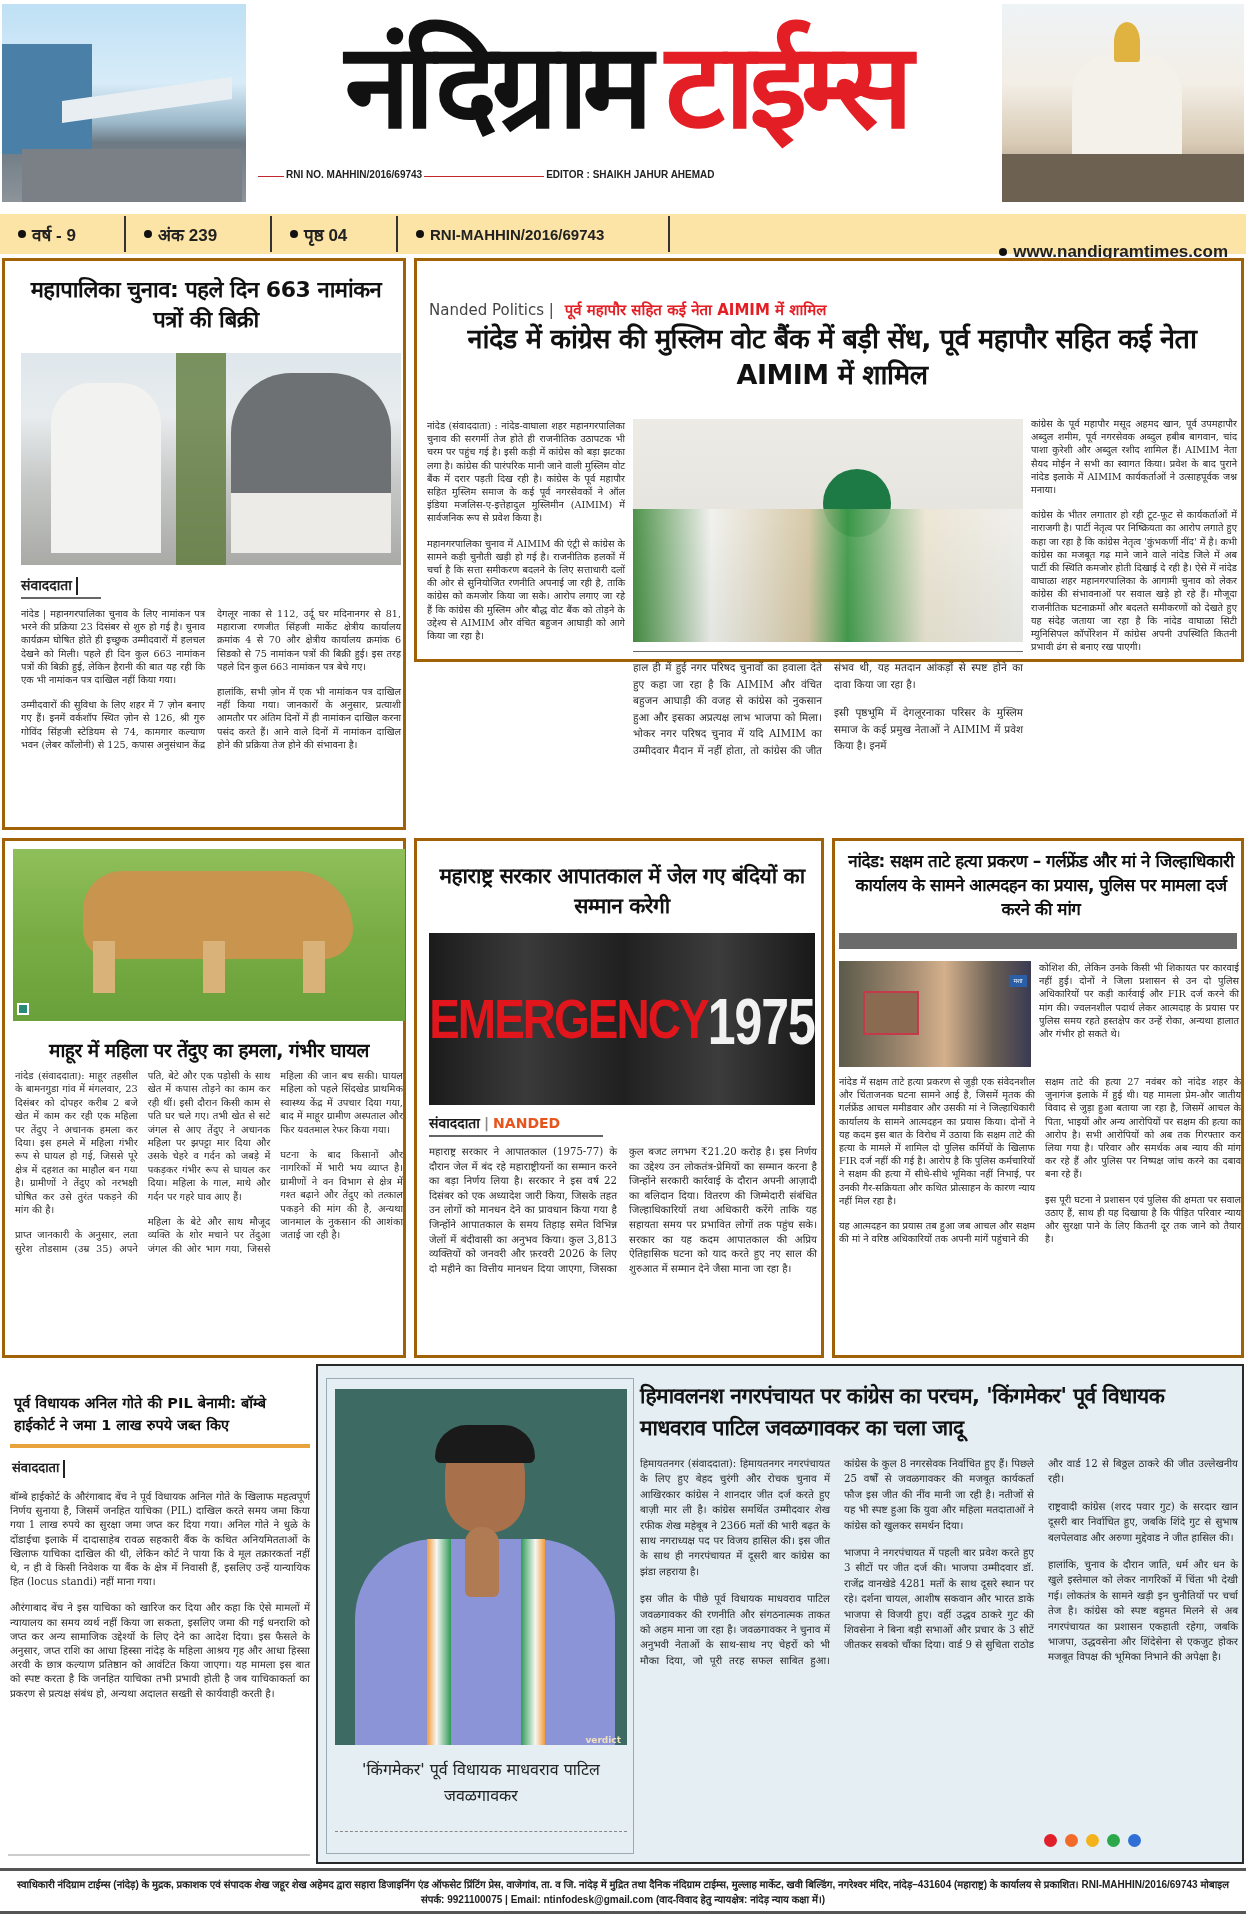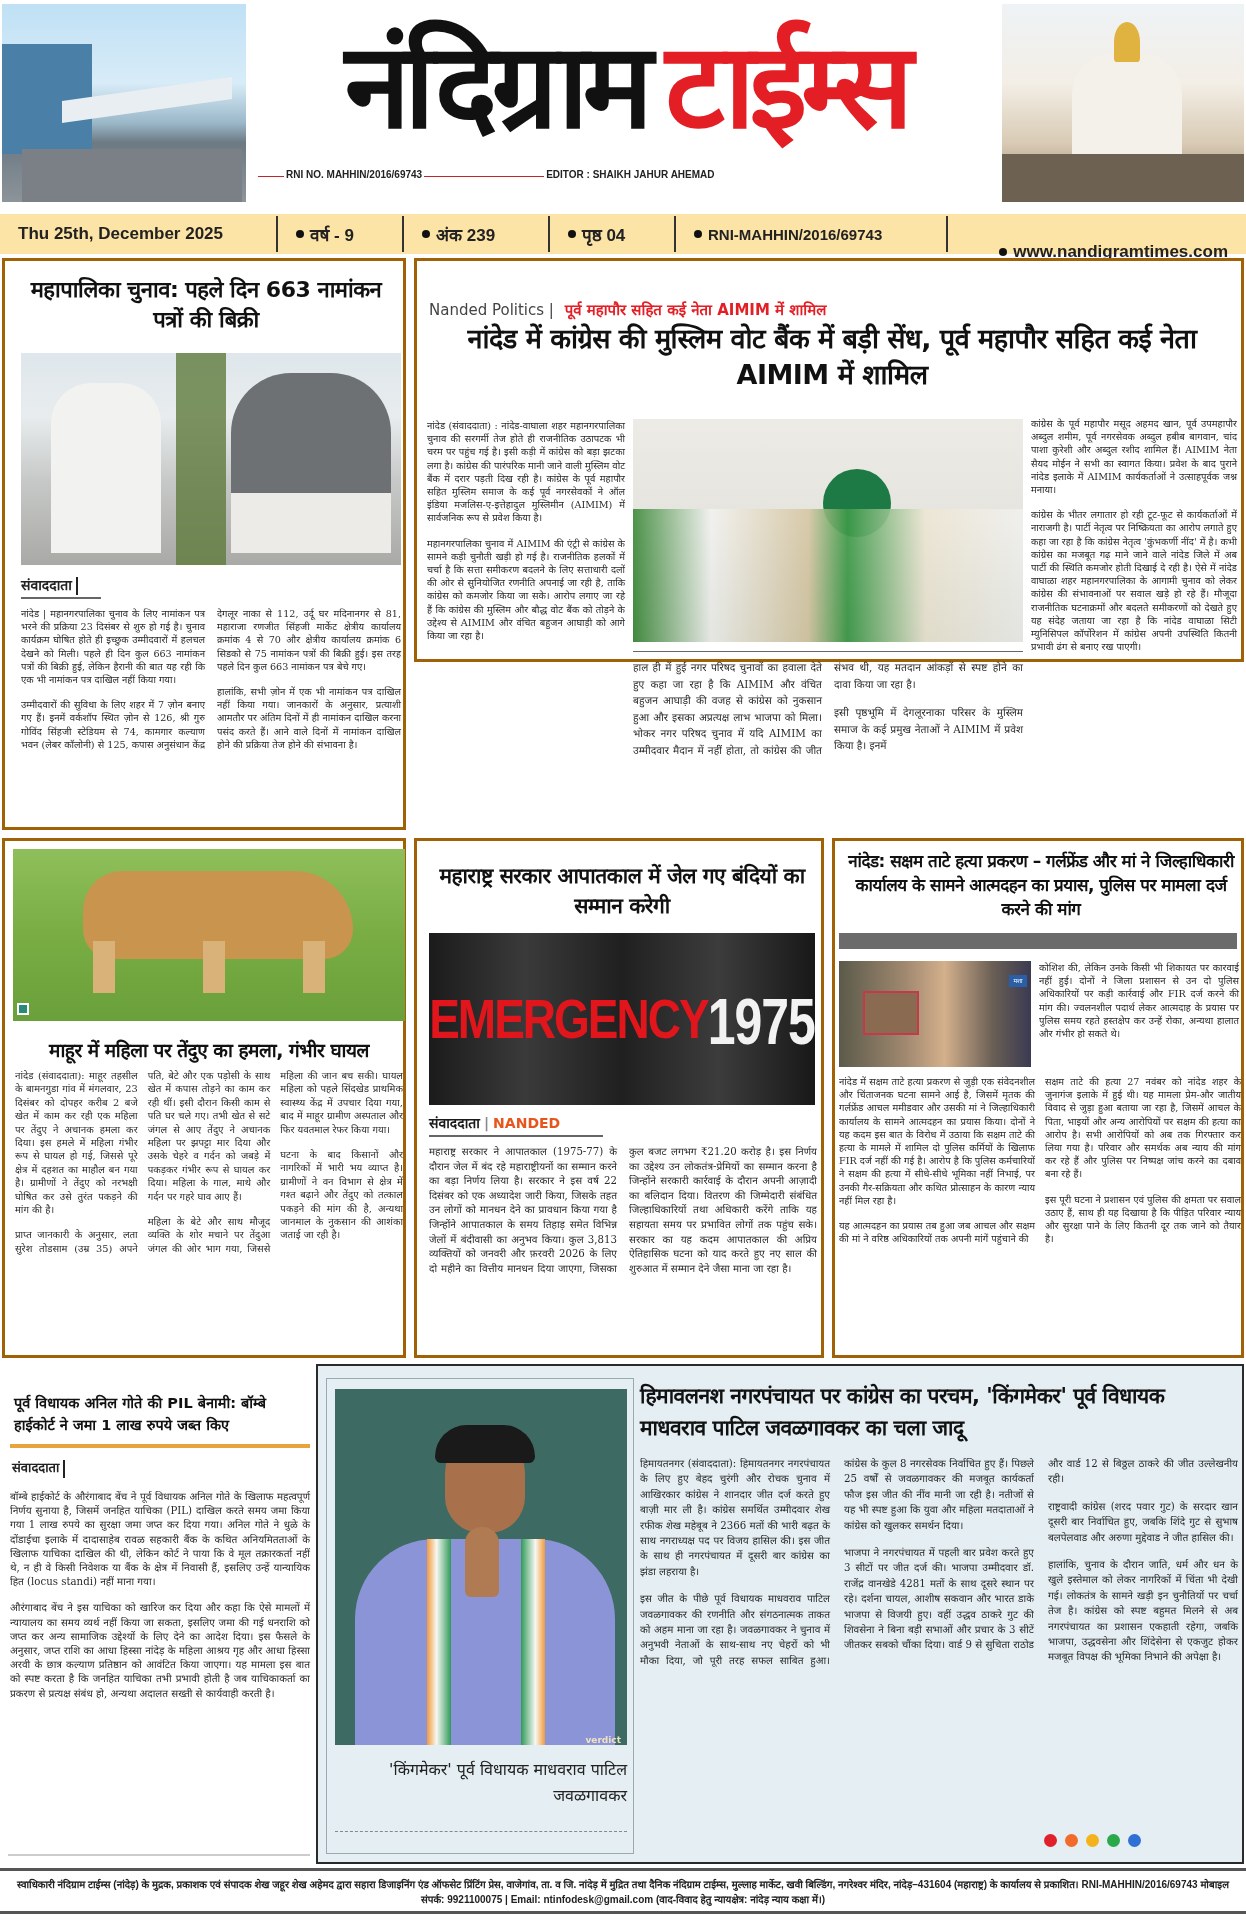--- a/index.html
+++ b/index.html
@@ -56,23 +56,20 @@
   <span>EDITOR : SHAIKH JAHUR AHEMAD</span>
 </div>
 
 <div class="abs photo mast-right-img">
   <div class="abs" style="left:70px;top:50px;width:110px;height:110px;background:#f4f1ea;border-radius:40px 40px 0 0;"></div>
   <div class="abs" style="left:112px;top:18px;width:26px;height:40px;background:#e0b340;border-radius:50% 50% 10% 10%;"></div>
   <div class="abs" style="left:0;top:150px;width:242px;height:48px;background:#6d6152;"></div>
 </div>
 
 <div class="abs dateline">
-  <div class="cell" style="width:278px;">
-      <span>Thu 25th, December 2025</span>
-    </div>
   <div class="cell" style="width:126px;">
       <span class="dot"></span>
       <span>वर्ष - 9</span>
     </div>
   <div class="cell" style="width:146px;">
       <span class="dot"></span>
       <span>अंक 239</span>
     </div>
   <div class="cell" style="width:126px;">
       <span class="dot"></span>
@@ -195,21 +192,21 @@
   <div class="abs" style="left:8px;top:12px;width:308px;height:476px;border:1px solid #9aaab2;">
     <div class="photo" style="left:8px;top:10px;width:292px;height:356px;background:#3d6b63;">
       <div class="abs" style="left:110px;top:44px;width:80px;height:100px;border-radius:40px 40px 36px 36px;background:#a8714c;"></div>
       <div class="abs" style="left:100px;top:36px;width:100px;height:38px;border-radius:50px 50px 10px 10px;background:#1a1a1a;"></div>
       <div class="abs" style="left:20px;top:150px;width:260px;height:206px;border-radius:80px 80px 0 0;background:#8c94d8;"></div>
       <div class="abs" style="left:92px;top:150px;width:24px;height:206px;background:linear-gradient(90deg,#f29a3a 0%,#f7f7f2 40%,#2f9a58 100%);"></div>
       <div class="abs" style="left:186px;top:150px;width:24px;height:206px;background:linear-gradient(90deg,#2f9a58 0%,#f7f7f2 60%,#f29a3a 100%);"></div>
       <div class="abs" style="left:130px;top:138px;width:34px;height:70px;border-radius:16px 16px 6px 6px;background:#b07a52;"></div>
       <div class="abs" style="right:6px;bottom:0;font-family:'DejaVu Sans',sans-serif;font-size:9px;font-weight:bold;color:#f0e0c0;margin-left:16px;">verdict</div>
     </div>
-    <div class="abs" style="left:8px;top:378px;width:292px;text-align:right;font-family:'DejaVu Sans',sans-serif;font-size:16px;line-height:26px;color:#222;">'किंगमेकर' पूर्व विधायक माधवराव पाटिल जवळगावकर</div>
+    <div class="abs" style="left:8px;top:378px;width:292px;text-align:center;font-family:'DejaVu Sans',sans-serif;font-size:16px;line-height:26px;color:#222;">'किंगमेकर' पूर्व विधायक माधवराव पाटिल जवळगावकर</div>
     <div class="abs" style="left:8px;top:452px;width:292px;border-top:1px dashed #888;"></div>
   </div>
   <div class="headline abs" style="left:322px;top:14px;width:596px;font-size:21px;line-height:32px;text-align:left;">हिमावलनश नगरपंचायत पर कांग्रेस का परचम, 'किंगमेकर' पूर्व विधायक माधवराव पाटिल जवळगावकर का चला जादू</div>
   <div class="body-text col3 abs" style="left:322px;top:90px;width:598px;height:380px;font-size:10.2px;line-height:15.4px;column-gap:14px;">
     <p>हिमायतनगर (संवाददाता): हिमायतनगर नगरपंचायत के लिए हुए बेहद चुरंगी और रोचक चुनाव में आखिरकार कांग्रेस ने शानदार जीत दर्ज करते हुए बाज़ी मार ली है। कांग्रेस समर्थित उम्मीदवार शेख रफीक शेख महेबूब ने 2366 मतों की भारी बढ़त के साथ नगराध्यक्ष पद पर विजय हासिल की। इस जीत के साथ ही नगरपंचायत में दूसरी बार कांग्रेस का झंडा लहराया है।</p>
     <p>इस जीत के पीछे पूर्व विधायक माधवराव पाटिल जवळगावकर की रणनीति और संगठनात्मक ताकत को अहम माना जा रहा है। जवळगावकर ने चुनाव में अनुभवी नेताओं के साथ-साथ नए चेहरों को भी मौका दिया, जो पूरी तरह सफल साबित हुआ। कांग्रेस के कुल 8 नगरसेवक निर्वाचित हुए हैं। पिछले 25 वर्षों से जवळगावकर की मजबूत कार्यकर्ता फौज इस जीत की नींव मानी जा रही है। नतीजों से यह भी स्पष्ट हुआ कि युवा और महिला मतदाताओं ने कांग्रेस को खुलकर समर्थन दिया।</p>
     <p>भाजपा ने नगरपंचायत में पहली बार प्रवेश करते हुए 3 सीटों पर जीत दर्ज की। भाजपा उम्मीदवार डॉ. राजेंद्र वानखेडे 4281 मतों के साथ दूसरे स्थान पर रहे। दर्शना चायल, आशीष सकवान और भारत डाके भाजपा से विजयी हुए। वहीं उद्धव ठाकरे गुट की शिवसेना ने बिना बड़ी सभाओं और प्रचार के 3 सीटें जीतकर सबको चौंका दिया। वार्ड 9 से सुचिता राठोड और वार्ड 12 से बिठ्ठल ठाकरे की जीत उल्लेखनीय रही।</p>
     <p>राष्ट्रवादी कांग्रेस (शरद पवार गुट) के सरदार खान दूसरी बार निर्वाचित हुए, जबकि शिंदे गुट से सुभाष बलपेलवाड और अरुणा मुद्देवाड ने जीत हासिल की।</p>
     <p>हालांकि, चुनाव के दौरान जाति, धर्म और धन के खुले इस्तेमाल को लेकर नागरिकों में चिंता भी देखी गई। लोकतंत्र के सामने खड़ी इन चुनौतियों पर चर्चा तेज है। कांग्रेस को स्पष्ट बहुमत मिलने से अब नगरपंचायत का प्रशासन एकहाती रहेगा, जबकि भाजपा, उद्धवसेना और शिंदेसेना से एकजुट होकर मजबूत विपक्ष की भूमिका निभाने की अपेक्षा है।</p>
   </div>

